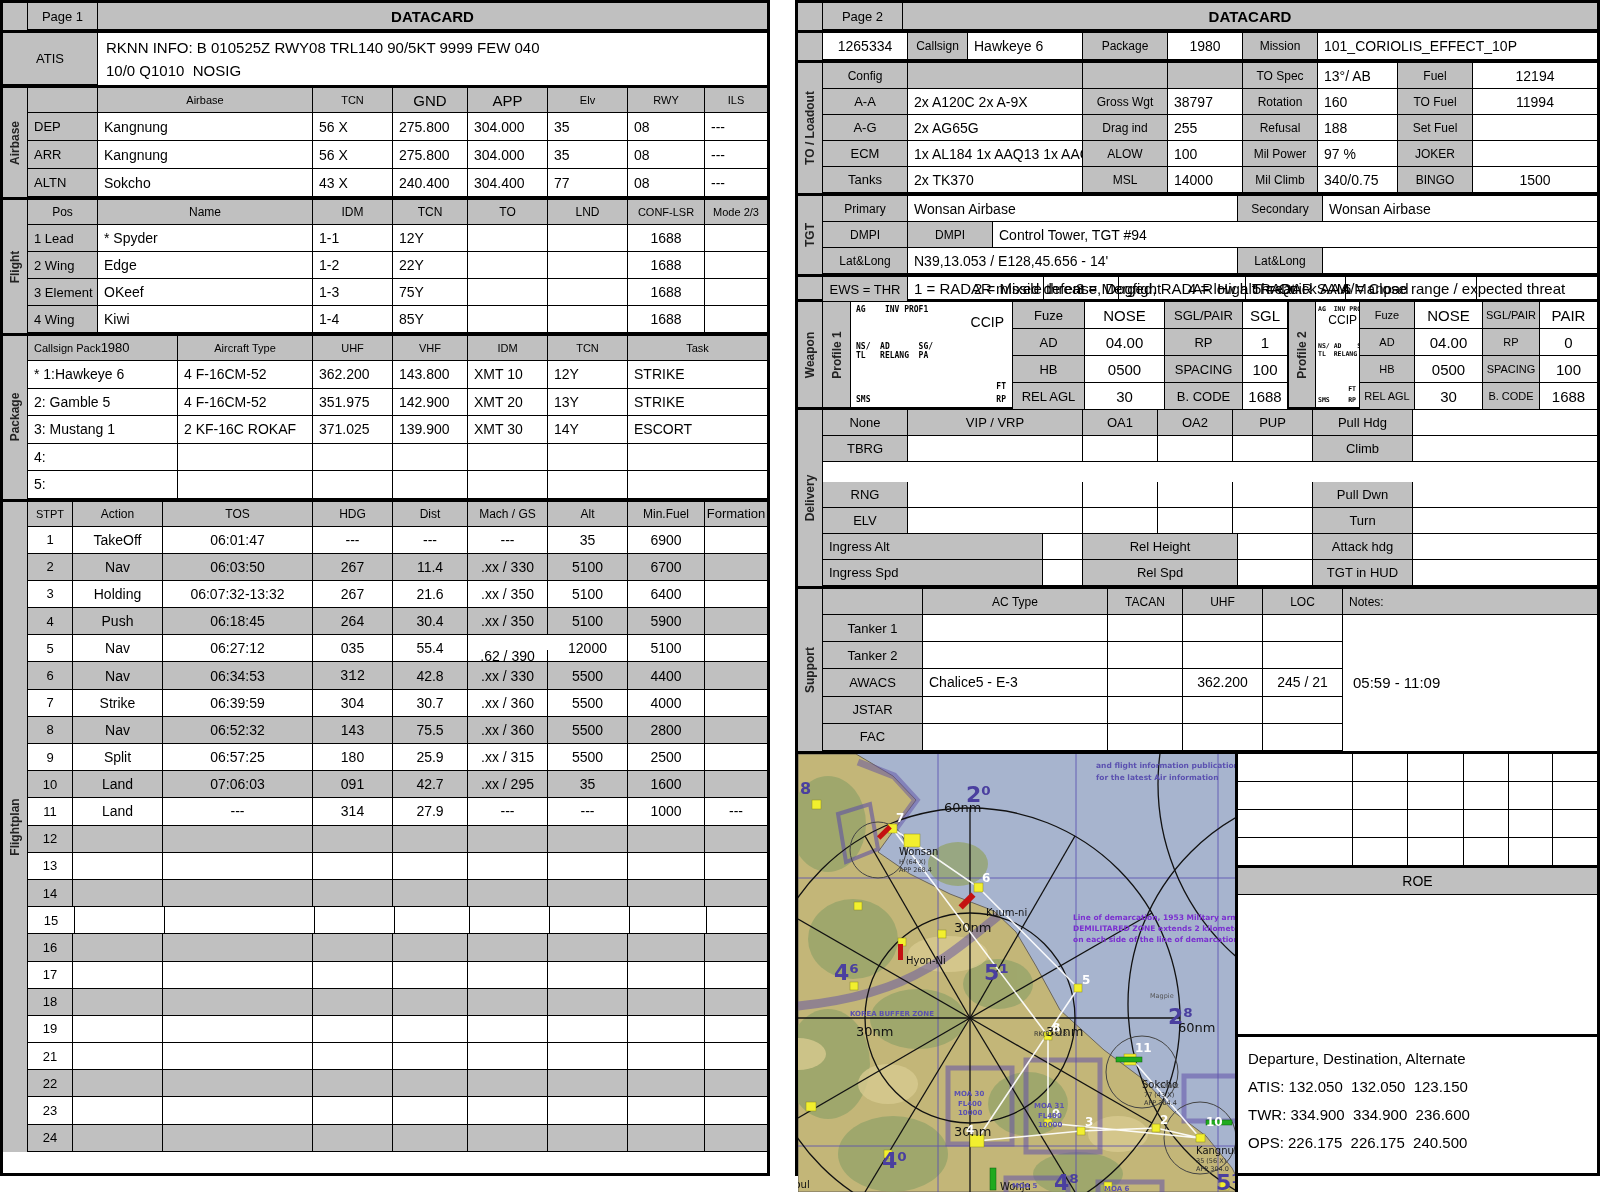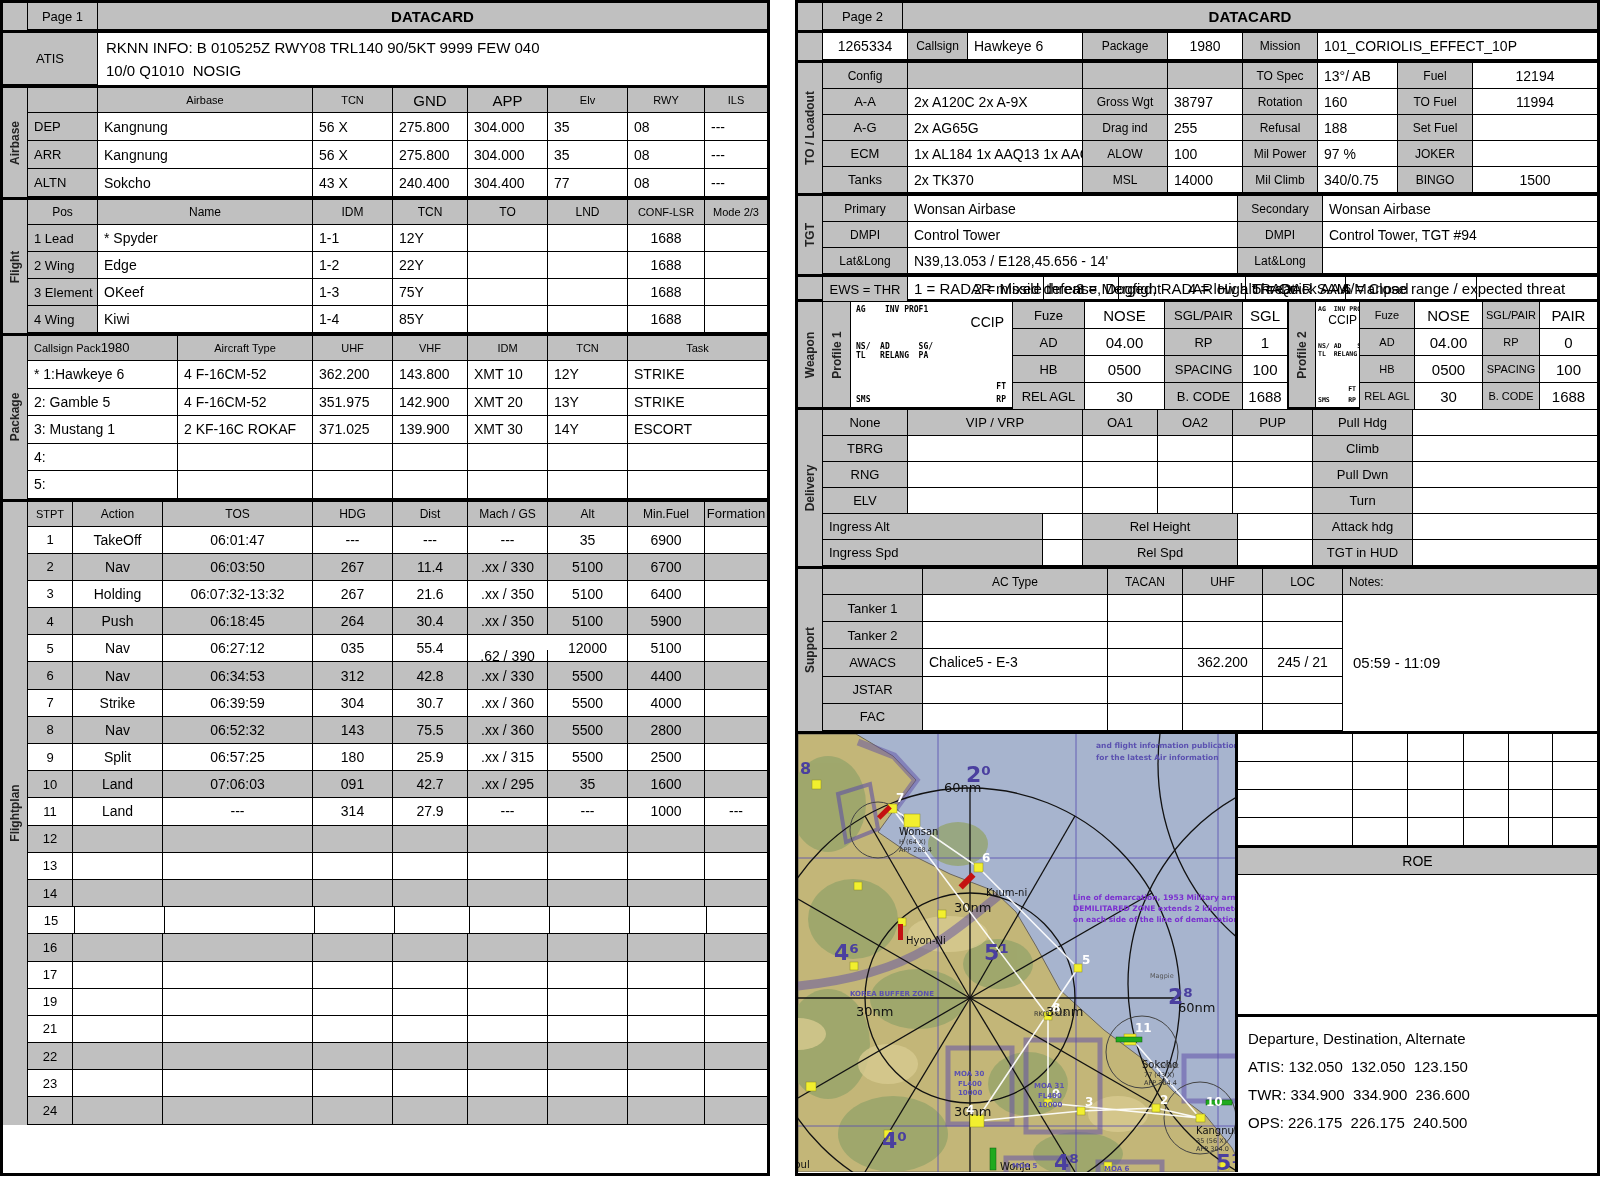--- a/index.html
+++ b/index.html
@@ -311,21 +311,21 @@
             <div class="c ct" style="width: 75px;">55.4</div>
             <div class="c ct" style="width: 80px; margin-top: 15px;">.62 / 390</div>
             <div class="c ct" style="width: 80px;">12000</div>
             <div class="c ct" style="width: 77px;">5100</div>
             <div class="c ct fx nb"></div>
           </div>
           <div class="r gray-row" style="height: 27.2px;">
             <div class="c ct s13" style="width: 45px;">6</div>
             <div class="c ct" style="width: 90px;">Nav</div>
             <div class="c ct" style="width: 150px;">06:34:53</div>
-            <div class="c ct" style="width: 80px;">312</div>
+            <div class="c ct" style="width: 80px; font-family: Liberation Mono, monospace;">312</div>
             <div class="c ct" style="width: 75px;">42.8</div>
             <div class="c ct" style="width: 80px;">.xx / 330</div>
             <div class="c ct" style="width: 80px;">5500</div>
             <div class="c ct" style="width: 77px;">4400</div>
             <div class="c ct fx nb"></div>
           </div>
           <div class="r" style="height: 27.2px;">
             <div class="c ct s13" style="width: 45px;">7</div>
             <div class="c ct" style="width: 90px;">Strike</div>
             <div class="c ct" style="width: 150px;">06:39:59</div>
@@ -432,20 +432,31 @@
             <div class="c ct s13" style="width: 150px;"></div>
             <div class="c ct s13" style="width: 80px;"></div>
             <div class="c ct s13" style="width: 75px;"></div>
             <div class="c ct s13" style="width: 80px;"></div>
             <div class="c ct s13" style="width: 80px;"></div>
             <div class="c ct s13" style="width: 77px;"></div>
             <div class="c ct s13 fx nb"></div>
           </div>
           <div class="r" style="height: 27.2px;">
             <div class="c ct s13" style="width: 45px;">17</div>
+            <div class="c ct s13" style="width: 90px;"></div>
+            <div class="c ct s13" style="width: 150px;"></div>
+            <div class="c ct s13" style="width: 80px;"></div>
+            <div class="c ct s13" style="width: 75px;"></div>
+            <div class="c ct s13" style="width: 80px;"></div>
+            <div class="c ct s13" style="width: 80px;"></div>
+            <div class="c ct s13" style="width: 77px;"></div>
+            <div class="c ct s13 fx nb"></div>
+          </div>
+          <div class="r gray-row" style="height: 27.2px;">
+            <div class="c ct s13" style="width: 45px;">18</div>
             <div class="c ct s13" style="width: 90px;"></div>
             <div class="c ct s13" style="width: 150px;"></div>
             <div class="c ct s13" style="width: 80px;"></div>
             <div class="c ct s13" style="width: 75px;"></div>
             <div class="c ct s13" style="width: 80px;"></div>
             <div class="c ct s13" style="width: 80px;"></div>
             <div class="c ct s13" style="width: 77px;"></div>
             <div class="c ct s13 fx nb"></div>
           </div>
           <div class="r" style="height: 27.2px;">
@@ -597,21 +608,20 @@
       </div>
     <div class="body" id="tgt-rows">
         <div class="r" style="height: 26px;">
           <div class="c ct g s12" style="width: 85px;">Primary</div>
           <div class="c " style="width: 330px;">Wonsan Airbase</div>
           <div class="c ct g s12" style="width: 85px;">Secondary</div>
           <div class="c fx nb">Wonsan Airbase</div>
         </div>
         <div class="r" style="height: 26px;">
           <div class="c ct g s12" style="width: 85px;">DMPI</div>
-          <div class="c " style="width: 330px;">Control Tower</div>
           <div class="c ct g s12" style="width: 85px;">DMPI</div>
           <div class="c fx nb">Control Tower, TGT #94</div>
         </div>
         <div class="r" style="height: 26px;">
           <div class="c ct g s12" style="width: 85px;">Lat&amp;Long</div>
           <div class="c " style="width: 330px;">N39,13.053 / E128,45.656 - 14'</div>
           <div class="c ct g s12" style="width: 85px;">Lat&amp;Long</div>
           <div class="c fx nb"></div>
         </div>
       </div>
@@ -736,21 +746,21 @@
       <div id="delivery-mid">
           <div class="r" style="height: 26px;">
             <div class="c ct g s13" style="width: 85px;">TBRG</div>
             <div class="c " style="width: 175px;"></div>
             <div class="c " style="width: 75px;"></div>
             <div class="c " style="width: 75px;"></div>
             <div class="c " style="width: 80px;"></div>
             <div class="c ct g s13" style="width: 100px;">Climb</div>
             <div class="c fx nb"></div>
           </div>
-          <div class="r" style="height: 26px;">
+          <div class="r" style="height: 26px; margin-top: 20px;">
             <div class="c ct g s13" style="width: 85px;">RNG</div>
             <div class="c " style="width: 175px;"></div>
             <div class="c " style="width: 75px;"></div>
             <div class="c " style="width: 75px;"></div>
             <div class="c " style="width: 80px;"></div>
             <div class="c ct g s13" style="width: 100px;">Pull Dwn</div>
             <div class="c fx nb"></div>
           </div>
           <div class="r" style="height: 26px;">
             <div class="c ct g s13" style="width: 85px;">ELV</div>

